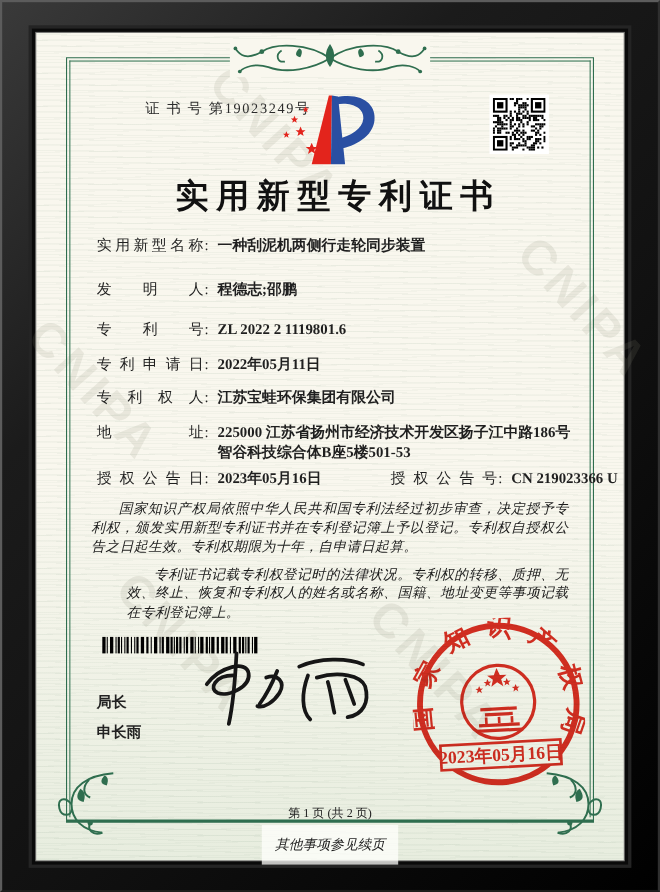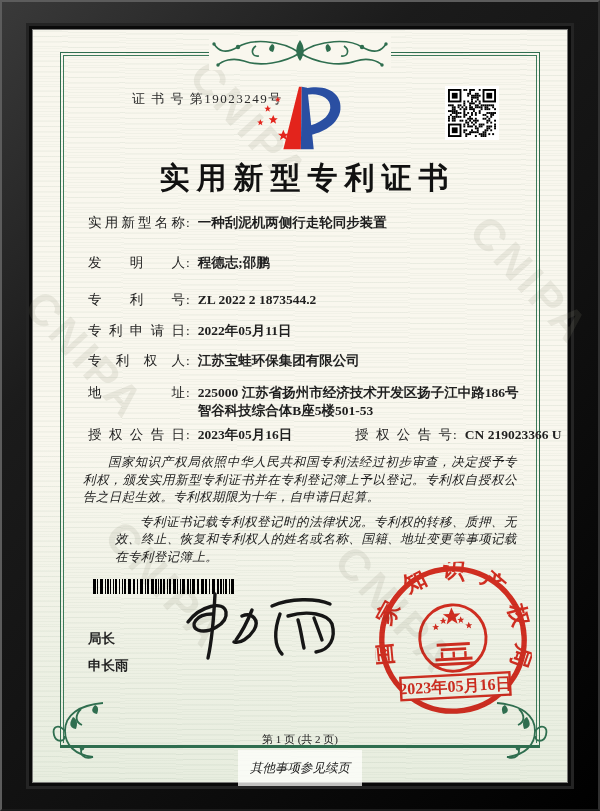--- a/index.html
+++ b/index.html
@@ -372,21 +372,21 @@
       <span class="colon">:</span>
       <span class="fvalue">程德志;邵鹏</span>
     </div>
     <div class="row" style="top:261px;">
       <span class="flabel char-justify">
           <span>专</span>
           <span>利</span>
           <span>号</span>
         </span>
       <span class="colon">:</span>
-      <span class="fvalue">ZL 2022 2 1873544.2</span>
+      <span class="fvalue">ZL 2022 2 1119801.6</span>
     </div>
     <div class="row" style="top:292px;">
       <span class="flabel char-justify">
           <span>专</span>
           <span>利</span>
           <span>申</span>
           <span>请</span>
           <span>日</span>
         </span>
       <span class="colon">:</span>

